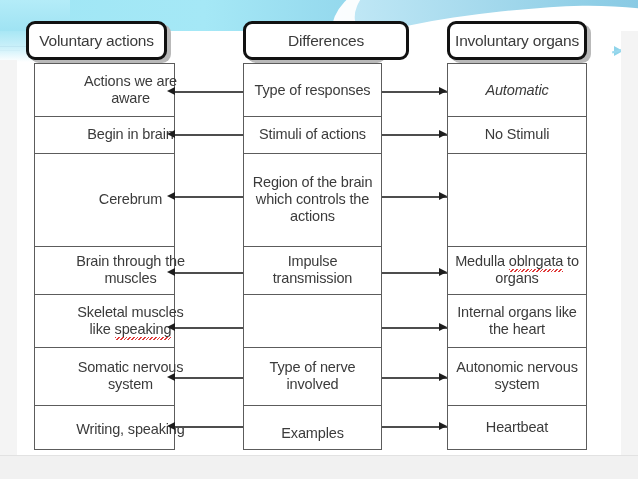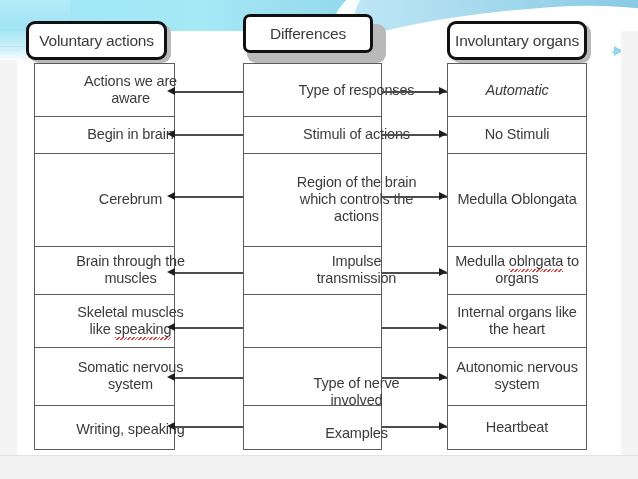--- a/index.html
+++ b/index.html
@@ -257,58 +257,57 @@
     </div>
     <div class="cell-sep" style="top:283px;"></div>
 
     <div class="cell" style="top:283px; height:58px;">Somatic nervous system</div>
     <div class="cell-sep" style="top:341px;"></div>
 
     <div class="cell" style="top:341px; height:48px;">Writing, speaking</div>
   </div>
 
   <div class="hdr-shadow" style="left:247px; top:24px; width:139px; height:39px;"></div>
-  <div class="hdr" style="left:243px; top:14px; width:130px; height:39px;border-radius:7px;">
+  <div class="hdr" style="left:243px; top:21px; width:166px; height:39px;">
     <span>Differences</span>
   </div>
 
-  <div class="col" style="left:243px; top:63px; width:139px; height:387px;padding-left:44px;">
+  <div class="col" style="left:243px; top:63px; width:139px; height:387px;">
     <div class="cell" style="top:0px;   height:52px;">Type of responses</div>
     <div class="cell-sep" style="top:52px;"></div>
 
     <div class="cell" style="top:52px;  height:37px;">Stimuli of actions</div>
     <div class="cell-sep" style="top:89px;"></div>
 
     <div class="cell" style="top:89px;  height:93px;">Region of the brain which controls the actions</div>
     <div class="cell-sep" style="top:182px;"></div>
 
     <div class="cell" style="top:182px; height:48px;">Impulse transmission</div>
     <div class="cell-sep" style="top:230px;"></div>
 
     <div class="cell-sep" style="top:283px;"></div>
 
-    <div class="cell" style="top:283px; height:58px;margin-top:16px;">Type of nerve involved</div>
+    <div class="cell" style="top:283px; height:58px;">Type of nerve involved</div>
     <div class="cell-sep" style="top:341px;"></div>
 
     <div class="cell" style="top:341px; height:56px;">Examples</div>
   </div>
 
   <div class="hdr-shadow" style="left:451px; top:24px; width:140px; height:39px;"></div>
   <div class="hdr" style="left:447px; top:21px; width:140px; height:39px;">
     <span>Involuntary organs</span>
   </div>
 
   <div class="col" style="left:447px; top:63px; width:140px; height:387px;">
     <div class="cell" style="top:0px;   height:52px;font-style:italic;">Automatic</div>
     <div class="cell-sep" style="top:52px;"></div>
 
     <div class="cell" style="top:52px;  height:37px;">No Stimuli</div>
     <div class="cell-sep" style="top:89px;"></div>
 
-    <div class="cell" style="top:89px;  height:93px;">Medulla Oblongata</div>
     <div class="cell-sep" style="top:182px;"></div>
 
     <div class="cell" style="top:182px; height:48px;">
       <span><span>Medulla </span><span class="sp">oblngata</span><span> to organs</span></span>
     </div>
     <div class="cell-sep" style="top:230px;"></div>
 
     <div class="cell" style="top:230px; height:53px;">Internal organs like the heart</div>
     <div class="cell-sep" style="top:283px;"></div>
 

